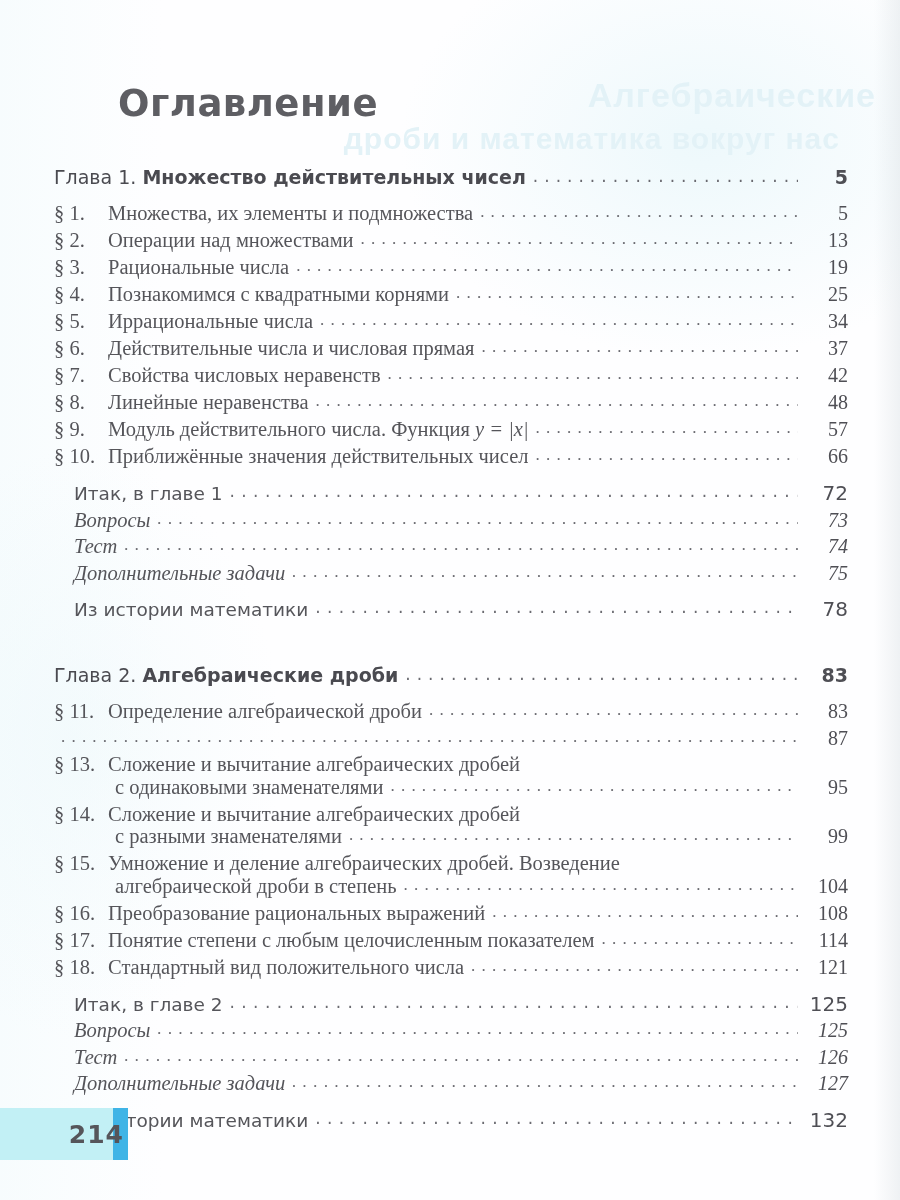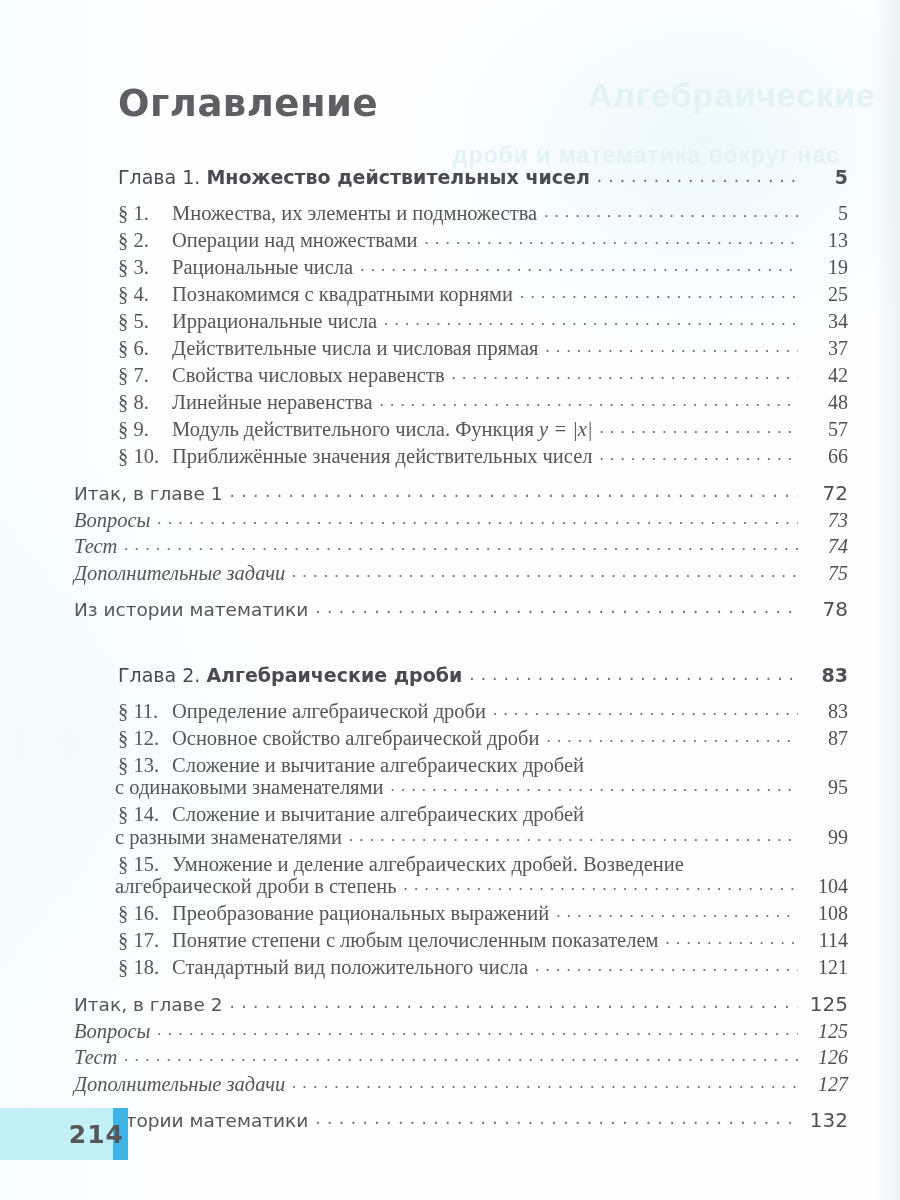--- a/index.html
+++ b/index.html
@@ -22,21 +22,21 @@
   .bleed {
     position: absolute;
     pointer-events: none;
     color: #e3f2f7;
     font-family: "Liberation Sans", sans-serif;
     font-weight: bold;
     white-space: nowrap;
     user-select: none;
   }
   .bleed-1 { top: 76px; right: 24px; font-size: 34px; letter-spacing: 1px; }
-  .bleed-2 { top: 122px; right: 60px; font-size: 23px; letter-spacing: 1px; margin-top: 20px; }
+  .bleed-2 { top: 122px; right: 60px; font-size: 30px; letter-spacing: 1px; }
 
   .paper-tint {
     position: absolute;
     inset: 0;
     background:
       radial-gradient(ellipse 420px 300px at 78% 12%, rgba(224,244,249,0.55) 0%, rgba(255,255,255,0) 72%),
       radial-gradient(ellipse 300px 420px at 8% 62%, rgba(233,247,250,0.45) 0%, rgba(255,255,255,0) 70%),
       linear-gradient(to right, rgba(240,250,252,0.5) 0%, rgba(255,255,255,0) 18%);
     pointer-events: none;
   }
@@ -65,21 +65,21 @@
   .toc {
     position: absolute;
     left: 0;
     top: 168px;
     width: 900px;
   }
 
   .row {
     display: flex;
     align-items: baseline;
-    padding-left: 118px;
+    padding-left: 54px;
     padding-right: 52px;
     line-height: 1.0;
   }
 
   .row .lbl {
     white-space: nowrap;
     flex: 0 0 auto;
   }
 
   .row .leader {
@@ -298,21 +298,20 @@
         <span class="lbl"><span class="ch-pre">Глава 2.</span><span class="ch-name">Алгебраические дроби</span></span>
         <span class="leader"></span>
         <span class="pg">83</span>
       </div>
       <div class="row section">
         <span class="lbl"><span class="num">§ 11.</span><span>Определение алгебраической дроби</span></span>
         <span class="leader"></span>
         <span class="pg">83</span>
       </div>
       <div class="row section">
-        <span class="lbl"><span class="num">§ 12.</span><span>Основное свойство алгебраической дроби</span></span>
         <span class="leader"></span>
         <span class="pg">87</span>
       </div>
       <div class="row section hang no-leader">
         <span class="lbl"><span class="num">§ 13.</span><span>Сложение и вычитание алгебраических дробей</span></span>
         <span class="leader"></span>
         <span class="pg"></span>
       </div>
       <div class="row cont">
         <span class="lbl">с одинаковыми знаменателями</span>

